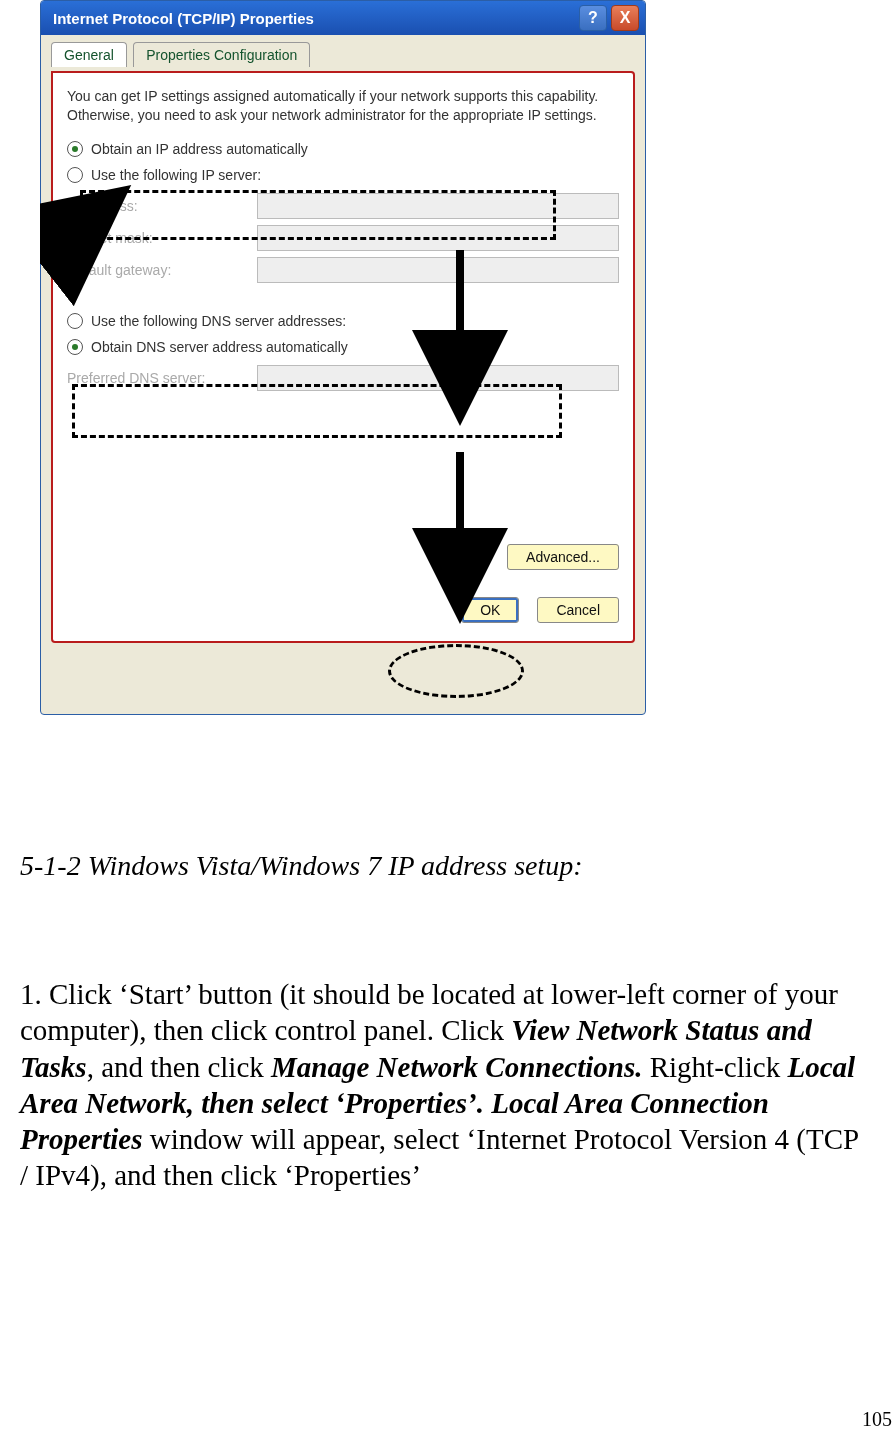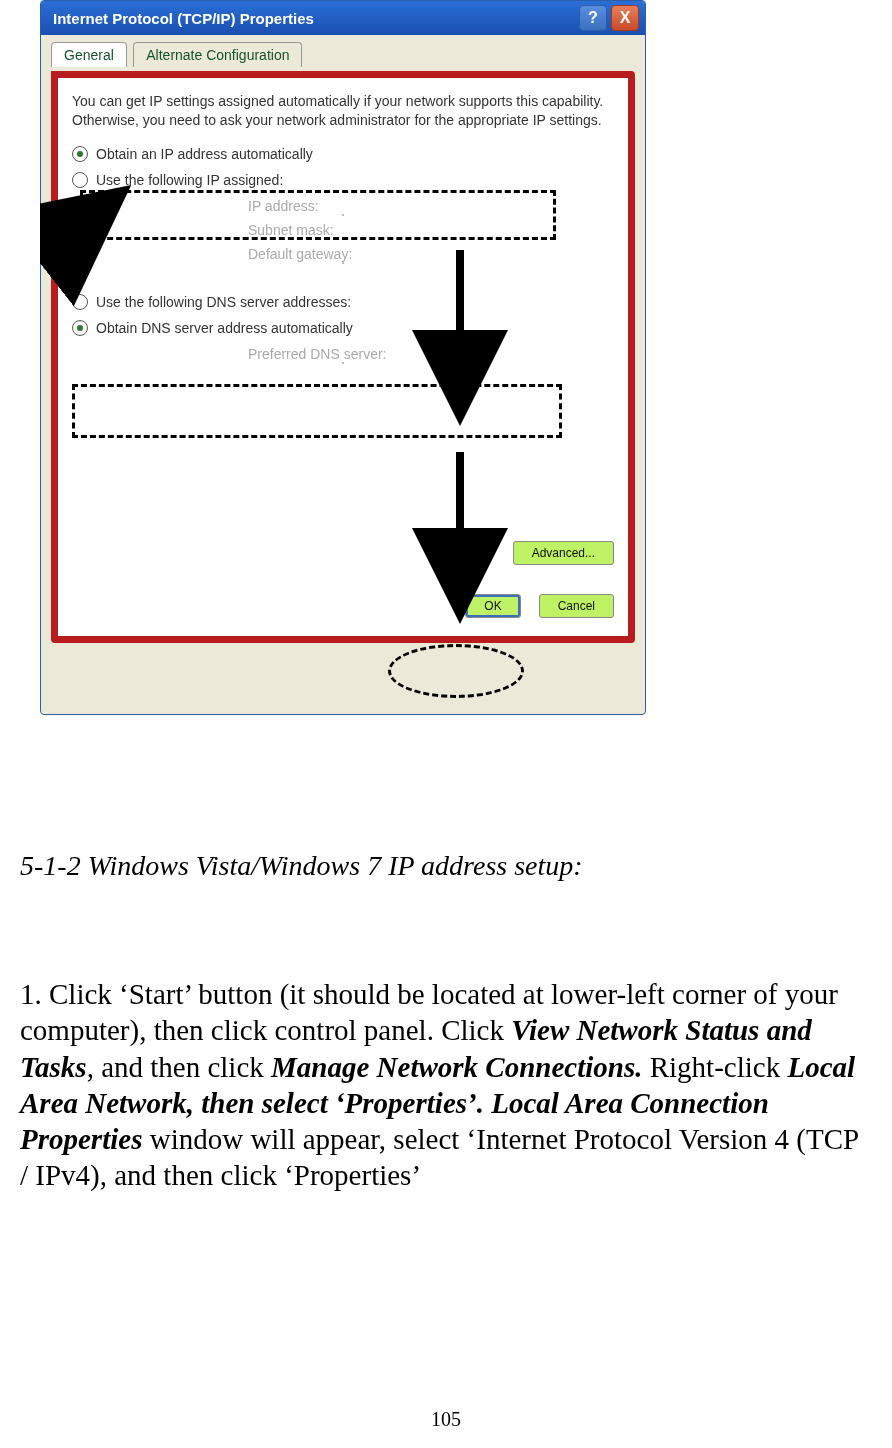--- a/index.html
+++ b/index.html
@@ -15,80 +15,80 @@
   .titlebar-btn{width:26px;height:24px;border-radius:4px;display:flex;align-items:center;
                 justify-content:center;font-size:16px;font-weight:bold;color:#fff;cursor:default;
                 font-family:Tahoma,Arial,sans-serif;}
   .help-btn{background:linear-gradient(#5a8ee0,#3a6fc0);border:1px solid #2a5fa6;}
   .close-btn{background:linear-gradient(#e87f5a,#c84a2a);border:1px solid #a03a1a;}
   .tab-strip{height:30px;background:#ece9d8;padding:6px 10px 0 10px;}
   .tab{display:inline-block;background:#fff;border:1px solid #999;border-bottom:none;
        border-radius:4px 4px 0 0;padding:4px 12px;font-size:14px;color:#14532d;position:relative;
        top:1px;margin-right:2px;}
   .tab.inactive{background:#ece9d8;}
-  .panel{background:#fff;margin:0 10px 10px 10px;border:7px solid #b91c1c;border-radius:0 4px 4px 4px;
+  .panel{background:#fff;margin:0 10px 10px 10px;border:2px solid #b91c1c;border-radius:0 4px 4px 4px;
          padding:14px;height:572px;box-sizing:border-box;position:relative;font-size:14px;color:#333;}
   .intro{line-height:1.35;margin-bottom:16px;filter:blur(.3px);}
   .radio-row{display:flex;align-items:flex-end;gap:8px;margin:10px 0;}
   .radio{width:14px;height:14px;border:1px solid #555;border-radius:50%;display:inline-flex;
          align-items:center;justify-content:center;}
   .radio.on::after{content:"";width:6px;height:6px;background:#2a7a2a;border-radius:50%;}
   .radio-label{filter:blur(.4px);}
-  .field-row{display:flex;align-items:center;margin:6px 0;flex-direction:column;}
+  .field-row{display:flex;align-items:center;margin:6px 0;}
   .field-label{width:190px;color:#aaa;filter:blur(.6px);}
   .field-input{flex:1;height:24px;background:#eee;border:1px solid #bbb;}
-  .btn{background:#bef264;border:1px solid #888;border-radius:3px;padding:4px 18px;
-       font-size:12px;color:#111;}
+  .btn{background:#fef9c3;border:1px solid #888;border-radius:3px;padding:4px 18px;
+       font-size:14px;color:#111;}
   .btn.focus{outline:2px solid #3a6fc0;outline-offset:-3px;text-align:center;}
   .adv-row{position:absolute;right:14px;bottom:76px;}
   .bottom-row{position:absolute;right:14px;bottom:18px;display:flex;gap:18px;}
 
   
   .overlay{position:absolute;left:40px;top:0;width:604px;height:760px;z-index:5;pointer-events:none;}
   .dash-box{position:absolute;border:3px dashed #000;background:transparent;}
   .ellipse{position:absolute;border:3px dashed #000;border-radius:50%;}
   .svg-layer{position:absolute;left:0;top:0;}
 
   
   .section-title{position:absolute;left:20px;top:850px;font-style:italic;font-size:28px;}
   .para{position:absolute;left:20px;top:976px;width:852px;font-size:29px;line-height:1.25;}
   .para em{font-style:italic;font-weight:bold;}
-  .pagenum{position:absolute;left:0;width:892px;top:1408px;text-align:center;font-size:20px;}
+  .pagenum{position:absolute;left:0;width:892px;top:1408px;text-align:right;font-size:20px;}
 </style>
 </head>
 <body>
 
 <div class="page">
 
   <div class="dialog">
     <div class="titlebar">
       <span class="titlebar-text">Internet Protocol (TCP/IP) Properties</span>
       <div class="titlebar-btns">
         <div class="titlebar-btn help-btn">
             <span>?</span>
           </div>
         <div class="titlebar-btn close-btn">
             <span>X</span>
           </div>
       </div>
     </div>
     <div class="tab-strip">
       <span class="tab">General</span>
-      <span class="tab inactive">Alternate Configuration</span>
+      <span class="tab inactive">Properties Configuration</span>
     </div>
     <div class="panel">
       <div class="intro">You can get IP settings assigned automatically if your network supports this capability. Otherwise, you need to ask your network administrator for the appropriate IP settings.</div>
 
       <div class="radio-row">
         <span class="radio on"></span>
         <span class="radio-label">Obtain an IP address automatically</span>
       </div>
       <div class="radio-row">
         <span class="radio"></span>
-        <span class="radio-label">Use the following IP assigned:</span>
+        <span class="radio-label">Use the following IP server:</span>
       </div>
       <div class="field-row">
         <span class="field-label">IP address:</span>
         <span class="field-input"></span>
       </div>
       <div class="field-row">
         <span class="field-label">Subnet mask:</span>
         <span class="field-input"></span>
       </div>
       <div class="field-row">

